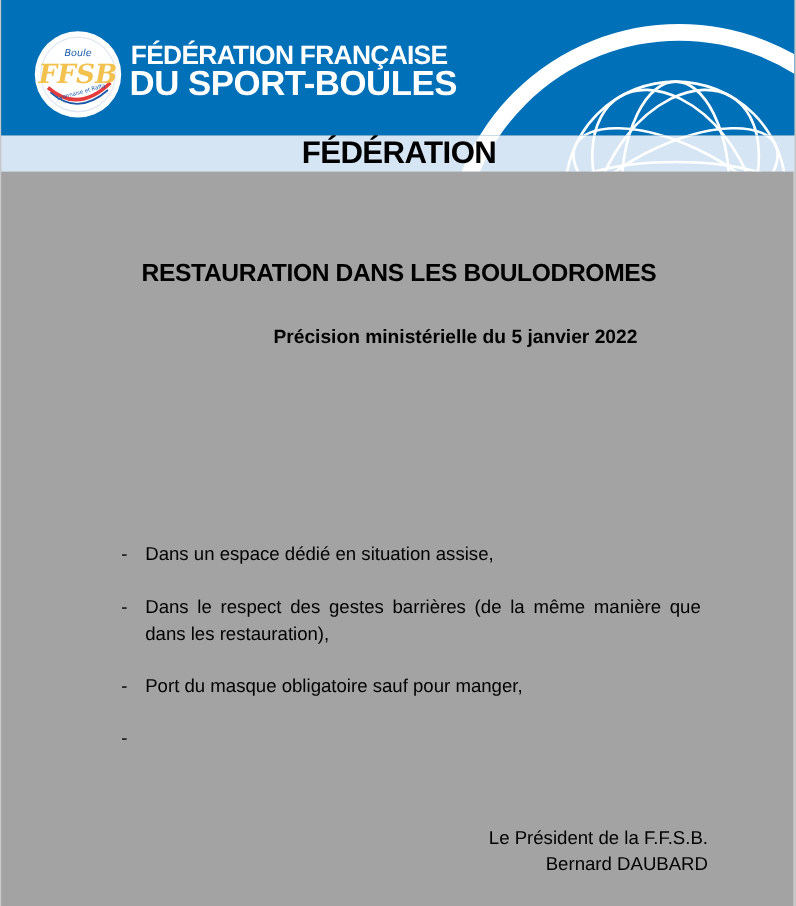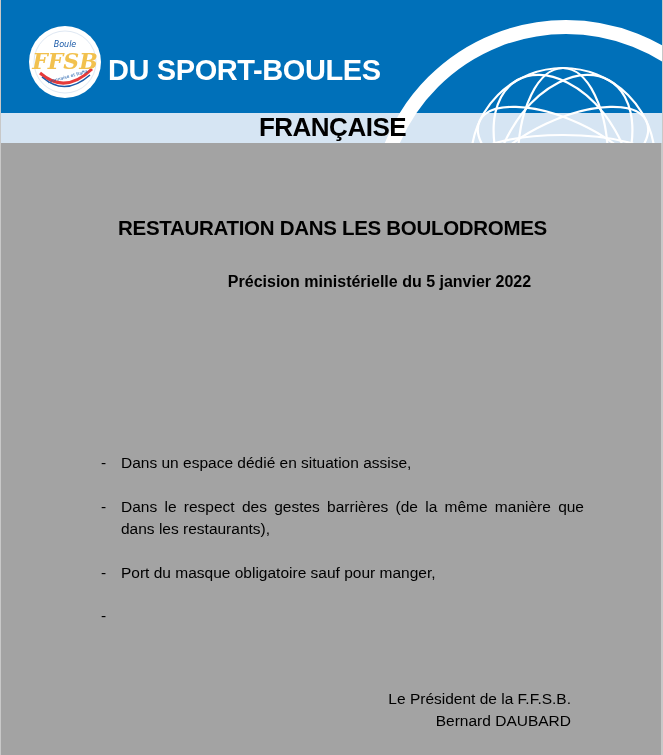--- a/index.html
+++ b/index.html
@@ -51,21 +51,21 @@
   }
   .bullets {
     position: absolute; left: 81px; width: 502px; top: 452px; margin: 0; padding: 0; list-style: none;
   }
   .bullets li {
     position: relative; padding-left: 39px; font-size: 15.5px; line-height: 22.5px;
     text-align: justify; margin-bottom: 21px;
   }
   .bullets li .dash { position: absolute; left: 19px; top: 0; }
   .signature {
-    position: absolute; right: 90px; top: 688px; text-align: right;
+    position: absolute; right: 71px; top: 688px; text-align: right;
     font-size: 15.5px; line-height: 22px;
   }
 </style>
 </head>
 <body>
 
 <div class="page">
 
   <div class="header">
     <svg class="globe-svg" width="661" height="143" viewBox="0 0 661 143">
@@ -86,51 +86,52 @@
     <svg class="logo" viewBox="0 0 74 74">
       <circle cx="37" cy="37" r="36" fill="#ffffff"></circle>
       <circle cx="37" cy="37" r="31" fill="none" stroke="#dfe8f3" stroke-width="1"></circle>
       <path d="M12 48 Q37 70 64 44" fill="none" stroke="#e63b3b" stroke-width="3"></path>
       <path d="M14 52 Q37 72 62 50" fill="none" stroke="#1a5aa8" stroke-width="1.5"></path>
       <text x="37" y="22" text-anchor="middle" font-size="8" font-family="DejaVu Sans, sans-serif" fill="#1a5aa8" font-style="italic">Boule</text>
       <text x="37" y="44" text-anchor="middle" font-size="22" font-weight="bold" font-style="italic" font-family="DejaVu Serif, serif" fill="#f2c14e">FFSB</text>
       <text x="40" y="53" text-anchor="middle" font-size="4.5" font-family="DejaVu Sans, sans-serif" fill="#1a5aa8" transform="rotate(-15 40 53)">Lyonnaise et Raffa</text>
     </svg>
 
+    <div class="org-line1">FÉDÉRATION FRANÇAISE</div>
     <div class="org-line2">DU SPORT-BOULES</div>
   </div>
 
   <div class="band">
     <svg class="globe-svg" width="661" height="30" viewBox="0 113 661 30">
       <circle cx="565" cy="215" r="188" fill="none" stroke="#ffffff" stroke-width="14"></circle>
       <g fill="none" stroke="#ffffff" stroke-width="2.2">
         <circle cx="562" cy="160" r="92"></circle>
         <ellipse cx="562" cy="160" rx="45" ry="92"></ellipse>
         <ellipse cx="562" cy="160" rx="92" ry="40" transform="rotate(-25 562 160)"></ellipse>
         <ellipse cx="562" cy="160" rx="92" ry="40" transform="rotate(25 562 160)"></ellipse>
         <ellipse cx="562" cy="160" rx="92" ry="60" transform="rotate(60 562 160)"></ellipse>
         <ellipse cx="562" cy="160" rx="92" ry="60" transform="rotate(-60 562 160)"></ellipse>
         <ellipse cx="562" cy="160" rx="92" ry="25"></ellipse>
       </g>
     </svg>
   </div>
-  <div class="communique">FRANÇAISE</div>
+  <div class="communique">FÉDÉRATION</div>
 
   <div class="title">RESTAURATION DANS LES BOULODROMES</div>
   <div class="subtitle">Précision ministérielle du 5 janvier 2022</div>
 
 
   <ul class="bullets">
     <li>
       <span class="dash">-</span>
       <span>Dans un espace dédié en situation assise,</span>
     </li>
     <li>
       <span class="dash">-</span>
-      <span>Dans le respect des gestes barrières (de la même manière que dans les restaurants),</span>
+      <span>Dans le respect des gestes barrières (de la même manière que dans les restauration),</span>
     </li>
     <li>
       <span class="dash">-</span>
       <span>Port du masque obligatoire sauf pour manger,</span>
     </li>
     <li>
       <span class="dash">-</span>
     </li>
   </ul>
 

